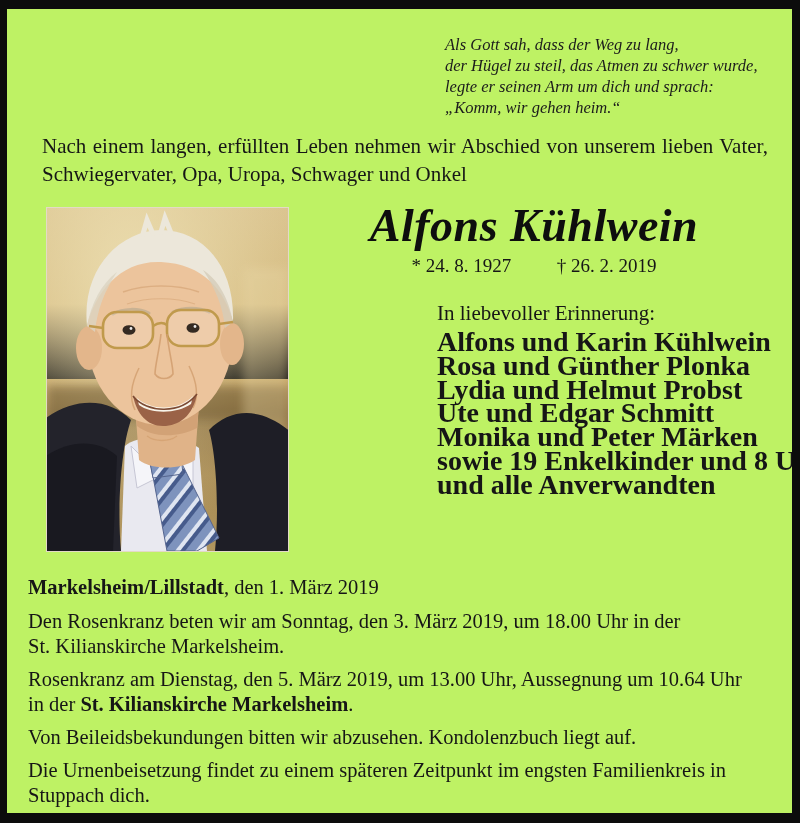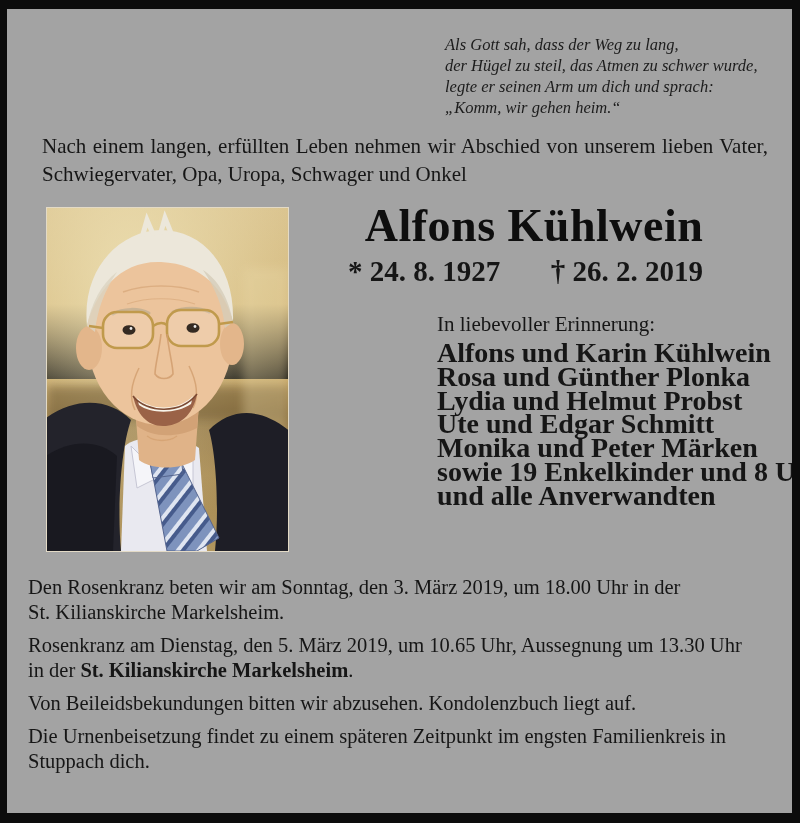--- a/index.html
+++ b/index.html
@@ -6,21 +6,21 @@
   html, body { background: #ffffff; }
   body {
     width: 800px; height: 823px;
     font-family: "Liberation Serif", "DejaVu Serif", serif;
     color: #161616;
     overflow: hidden;
   }
   .sheet {
     position: relative;
     width: 800px; height: 823px;
-    background: #a3a3a3;
+    background: #bef264;
     border-style: solid;
     border-color: #0c0c0c;
     border-width: 9px 8px 10px 7px;
     overflow: hidden;
   }
   
   .poem {
     margin: 25px 0 0 438px;
     font-style: italic;
     font-size: 16.5px;
@@ -47,27 +47,28 @@
   .right-col { flex: 1; margin-left: 60px; }
   .title {
     width: 372px;
     text-align: center;
     font-size: 46px;
     line-height: 48px;
     font-weight: bold;
     letter-spacing: 0.5px;
     color: #0e0e0e;
     white-space: nowrap;
+    font-style: italic;
   }
   .dates {
     width: 372px;
     margin-top: 5px;
-    text-align: left;
-    font-size: 29px;
-    font-weight: bold;
+    text-align: center;
+    font-size: 19px;
+    font-weight: normal;
     white-space: nowrap;
   }
   .dates .sym { display: inline-block; }
   .dates .gap { display: inline-block; width: 36px; }
   .memorial-heading {
     margin: 23px 0 0 89px;
     font-size: 21px;
     line-height: 26px;
   }
   .memorial-names {
@@ -207,26 +208,29 @@
         <div>Lydia und Helmut Probst</div>
         <div>Ute und Edgar Schmitt</div>
         <div>Monika und Peter Märken</div>
         <div>sowie 19 Enkelkinder und 8 Urenkel</div>
         <div>und alle Anverwandten</div>
       </div>
     </div>
   </div>
 
   <div class="bottom">
+    <div class="dateline">
+      <span class="b">Markelsheim/Lillstadt</span><span>, den 1. März 2019</span>
+    </div>
     <div class="para">
       <div>Den Rosenkranz beten wir am Sonntag, den 3. März 2019, um 18.00 Uhr in der</div>
       <div>St. Kilianskirche Markelsheim.</div>
     </div>
     <div class="para">
-      <div>Rosenkranz am Dienstag, den 5. März 2019, um 10.65 Uhr, Aussegnung um 13.30 Uhr</div>
+      <div>Rosenkranz am Dienstag, den 5. März 2019, um 13.00 Uhr, Aussegnung um 10.64 Uhr</div>
       <div><span>in der </span><span class="b">St. Kilianskirche Markelsheim</span><span>.</span></div>
     </div>
     <div class="para">Von Beileidsbekundungen bitten wir abzusehen. Kondolenzbuch liegt auf.</div>
     <div class="para">
       <div>Die Urnenbeisetzung findet zu einem späteren Zeitpunkt im engsten Familienkreis in</div>
       <div>Stuppach dich.</div>
     </div>
   </div>
 
 </div>

